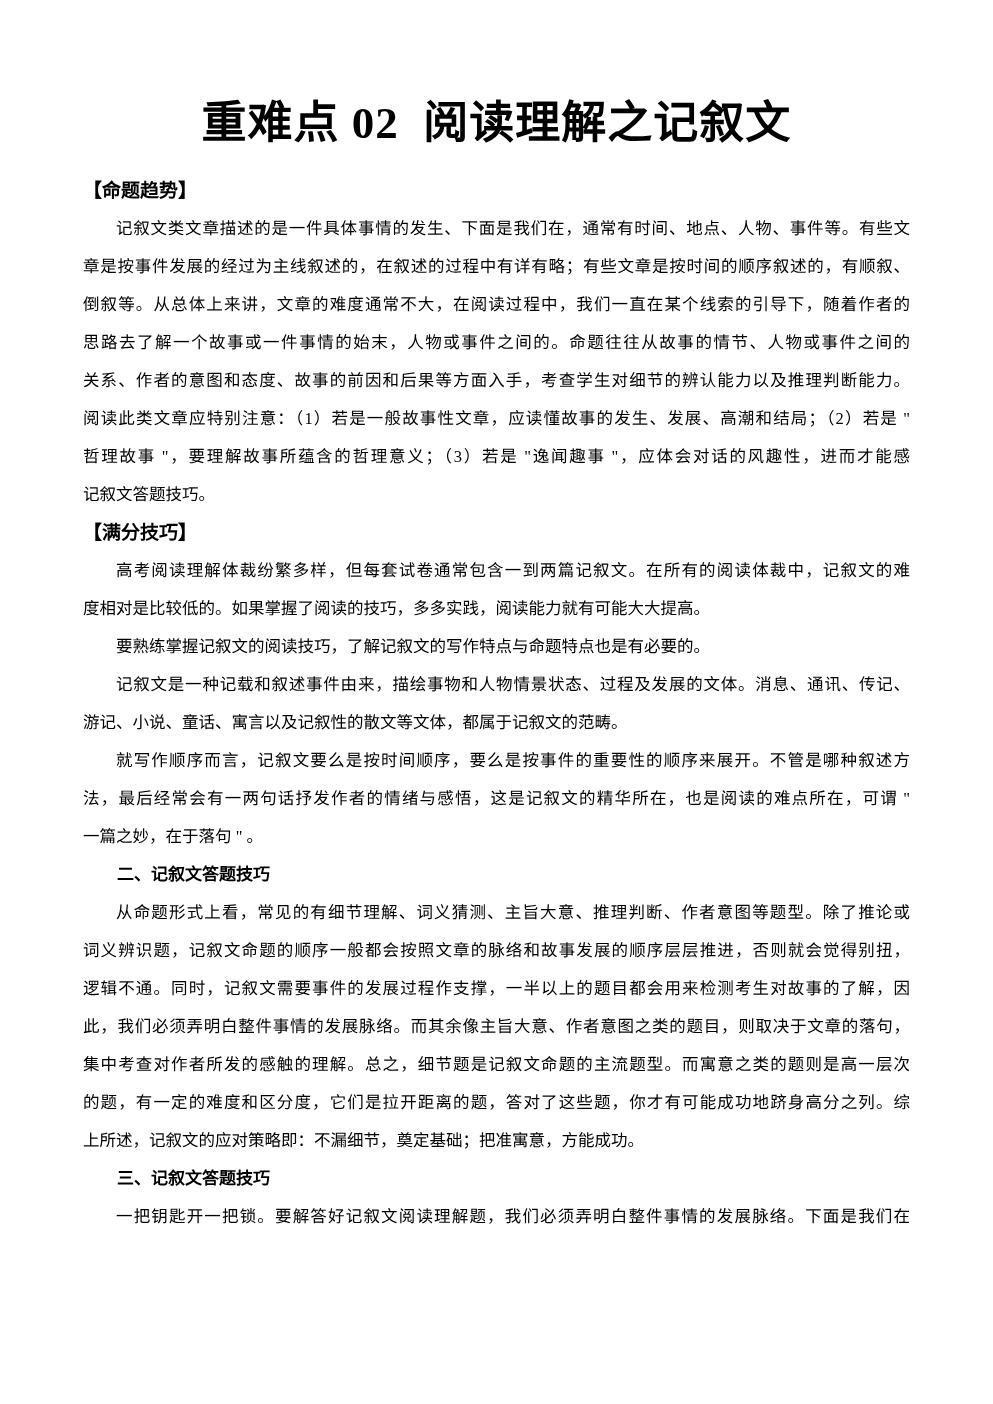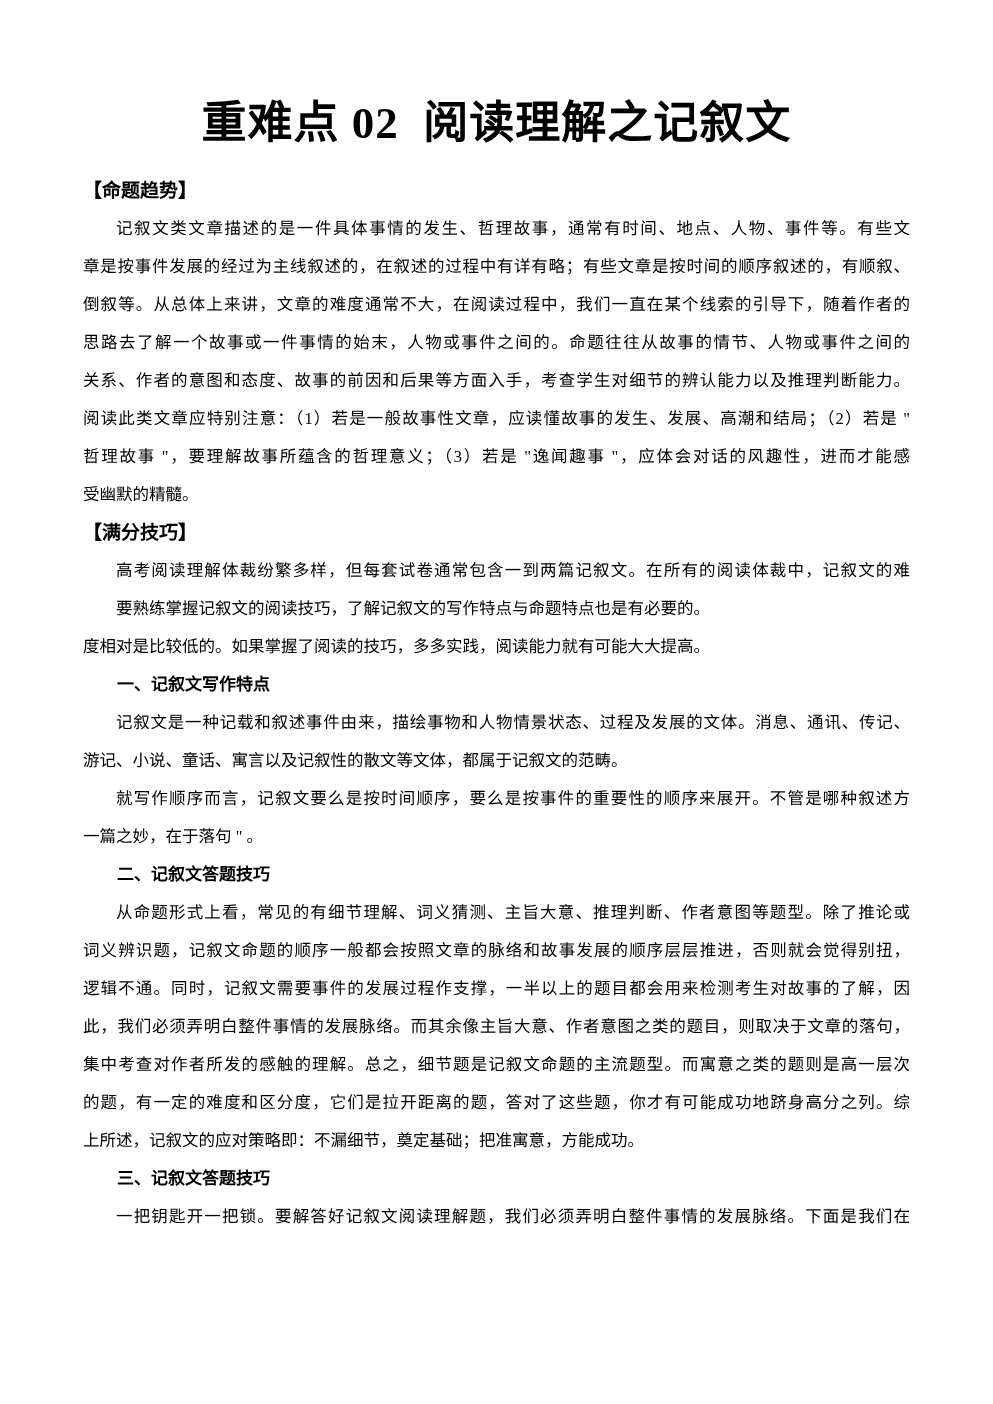--- a/index.html
+++ b/index.html
@@ -58,36 +58,36 @@
     text-indent: 2em;
   }
 </style>
 </head>
 <body>
 
 <div class="page">
   <h1 class="doc-title">重难点 02  阅读理解之记叙文</h1>
   <div class="docbody">
       <div class="sect">【命题趋势】</div>
-      <div class="ln first fill">记叙文类文章描述的是一件具体事情的发生、哲理故事，通常有时间、地点、人物、事件等。有些文</div>
+      <div class="ln first fill">记叙文类文章描述的是一件具体事情的发生、下面是我们在，通常有时间、地点、人物、事件等。有些文</div>
       <div class="ln fill">章是按事件发展的经过为主线叙述的，在叙述的过程中有详有略；有些文章是按时间的顺序叙述的，有顺叙、</div>
       <div class="ln fill">倒叙等。从总体上来讲，文章的难度通常不大，在阅读过程中，我们一直在某个线索的引导下，随着作者的</div>
       <div class="ln fill">思路去了解一个故事或一件事情的始末，人物或事件之间的。命题往往从故事的情节、人物或事件之间的</div>
       <div class="ln fill">关系、作者的意图和态度、故事的前因和后果等方面入手，考查学生对细节的辨认能力以及推理判断能力。</div>
       <div class="ln fill">阅读此类文章应特别注意：（1）若是一般故事性文章，应读懂故事的发生、发展、高潮和结局；（2）若是 "</div>
       <div class="ln fill">哲理故事 "，要理解故事所蕴含的哲理意义；（3）若是 "逸闻趣事 "，应体会对话的风趣性，进而才能感</div>
-      <div class="ln">受幽默的精髓。</div>
+      <div class="ln">记叙文答题技巧。</div>
       <div class="sect">【满分技巧】</div>
       <div class="ln first fill">高考阅读理解体裁纷繁多样，但每套试卷通常包含一到两篇记叙文。在所有的阅读体裁中，记叙文的难</div>
+      <div class="ln">度相对是比较低的。如果掌握了阅读的技巧，多多实践，阅读能力就有可能大大提高。</div>
       <div class="ln first">要熟练掌握记叙文的阅读技巧，了解记叙文的写作特点与命题特点也是有必要的。</div>
-      <div class="ln">度相对是比较低的。如果掌握了阅读的技巧，多多实践，阅读能力就有可能大大提高。</div>
-      <div class="hd">一、记叙文写作特点</div>
       <div class="ln first fill">记叙文是一种记载和叙述事件由来，描绘事物和人物情景状态、过程及发展的文体。消息、通讯、传记、</div>
       <div class="ln">游记、小说、童话、寓言以及记叙性的散文等文体，都属于记叙文的范畴。</div>
       <div class="ln first fill">就写作顺序而言，记叙文要么是按时间顺序，要么是按事件的重要性的顺序来展开。不管是哪种叙述方</div>
+      <div class="ln fill">法，最后经常会有一两句话抒发作者的情绪与感悟，这是记叙文的精华所在，也是阅读的难点所在，可谓 "</div>
       <div class="ln">一篇之妙，在于落句 " 。</div>
       <div class="hd">二、记叙文答题技巧</div>
       <div class="ln first fill">从命题形式上看，常见的有细节理解、词义猜测、主旨大意、推理判断、作者意图等题型。除了推论或</div>
       <div class="ln fill">词义辨识题，记叙文命题的顺序一般都会按照文章的脉络和故事发展的顺序层层推进，否则就会觉得别扭，</div>
       <div class="ln fill">逻辑不通。同时，记叙文需要事件的发展过程作支撑，一半以上的题目都会用来检测考生对故事的了解，因</div>
       <div class="ln fill">此，我们必须弄明白整件事情的发展脉络。而其余像主旨大意、作者意图之类的题目，则取决于文章的落句，</div>
       <div class="ln fill">集中考查对作者所发的感触的理解。总之，细节题是记叙文命题的主流题型。而寓意之类的题则是高一层次</div>
       <div class="ln fill">的题，有一定的难度和区分度，它们是拉开距离的题，答对了这些题，你才有可能成功地跻身高分之列。综</div>
       <div class="ln">上所述，记叙文的应对策略即：不漏细节，奠定基础；把准寓意，方能成功。</div>
       <div class="hd">三、记叙文答题技巧</div>

